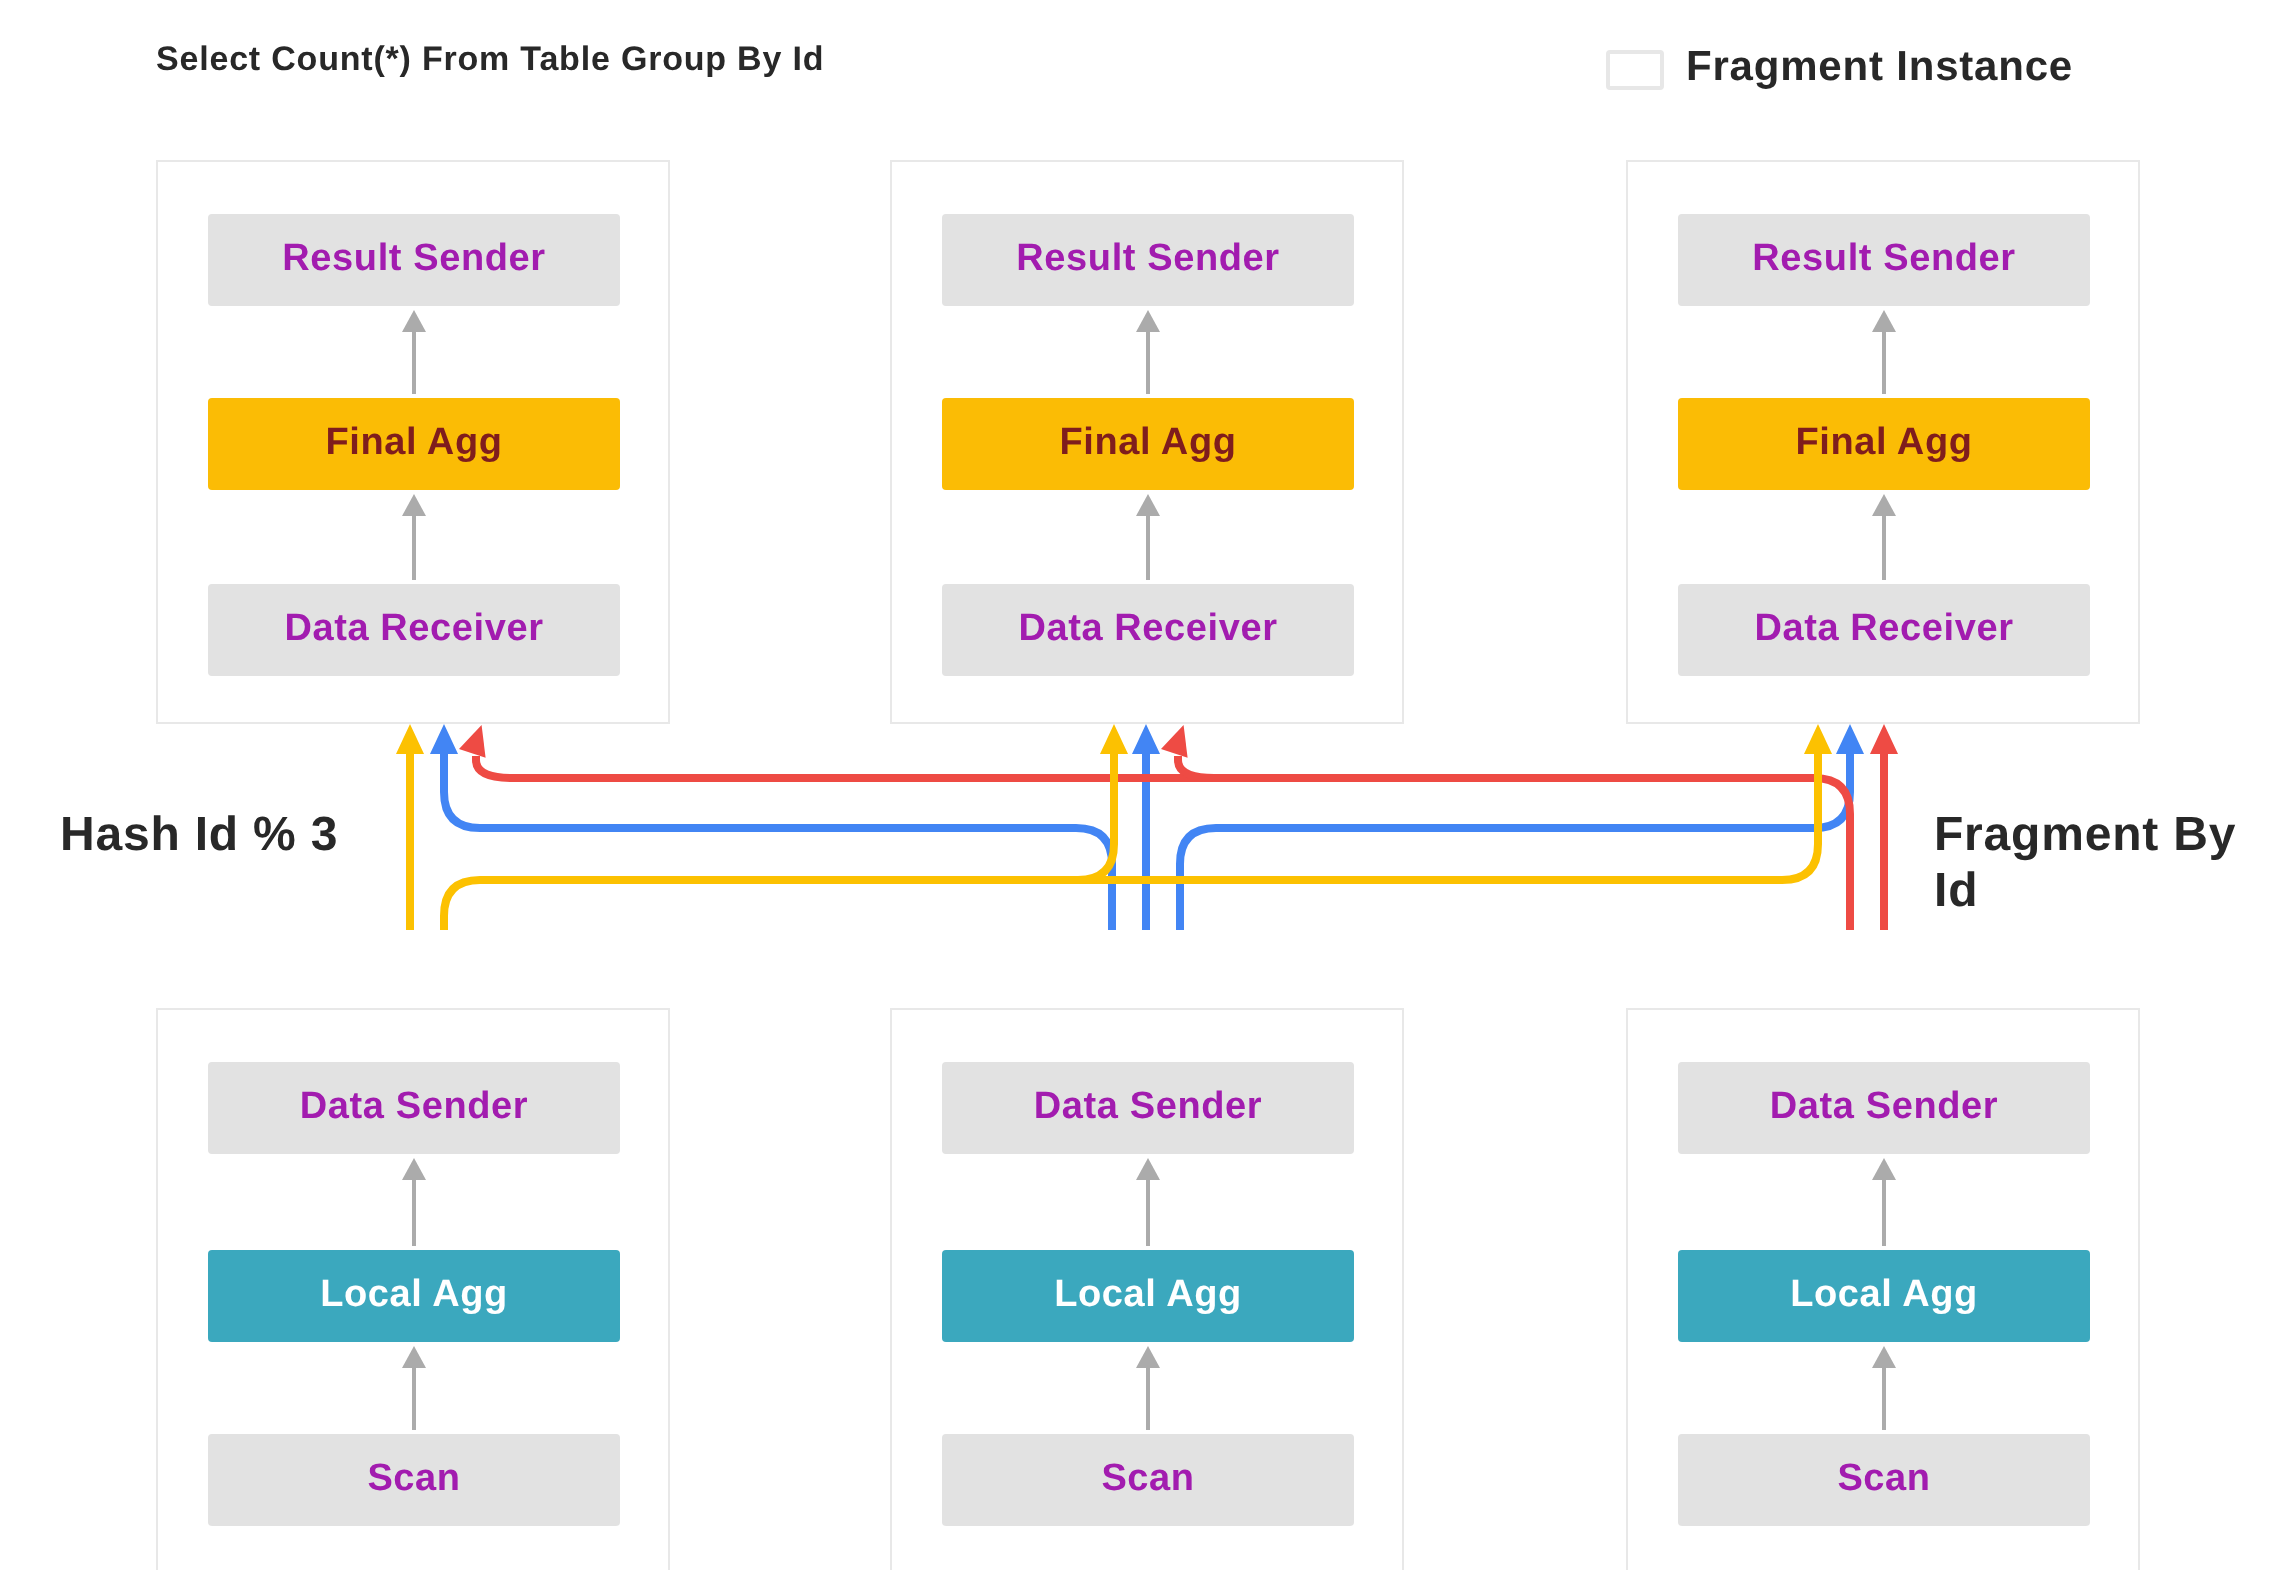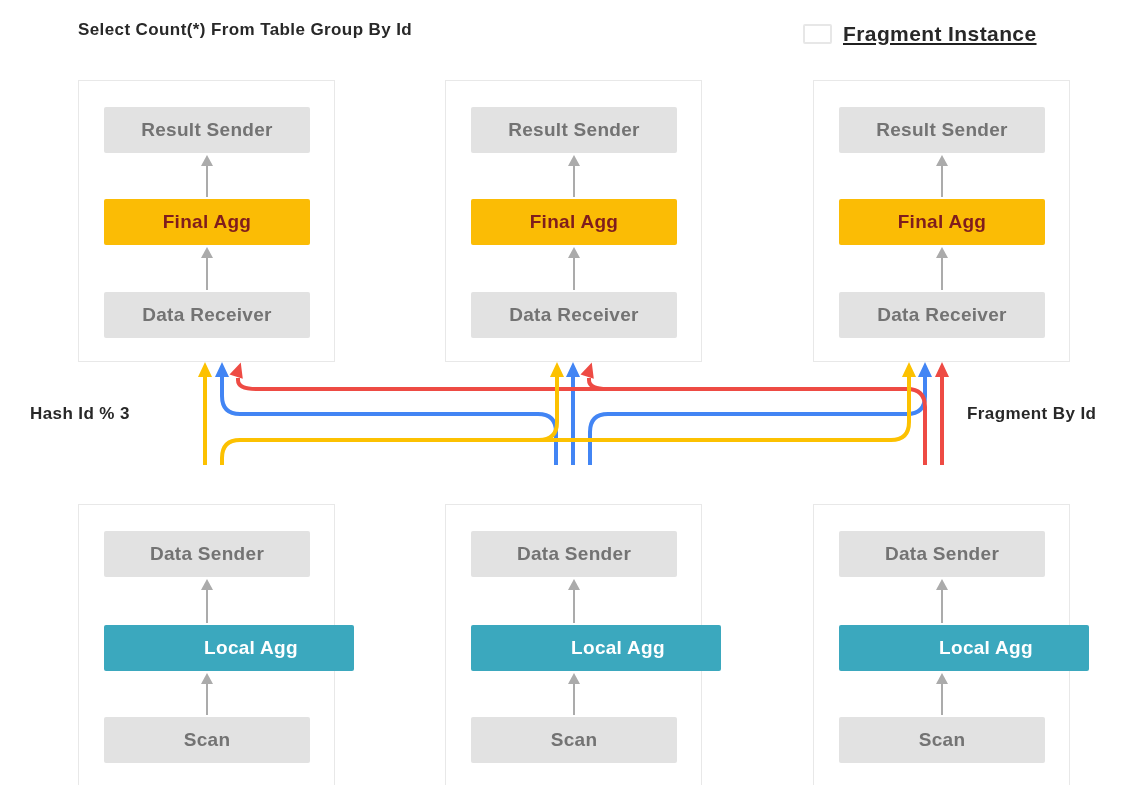--- a/index.html
+++ b/index.html
@@ -4,44 +4,44 @@
 <style>
   html,body{margin:0;padding:0;background:#ffffff;}
   .canvas{
     position:relative;width:1142px;height:785px;background:#ffffff;overflow:hidden;
     font-family:"Liberation Sans", sans-serif;color:#212121;
   }
   .page-title{
     position:absolute;left:78px;top:20px;font-size:17px;font-weight:700;
     letter-spacing:.4px;color:#282828;
   }
-  .legend{position:absolute;left:803px;top:22px;display:flex;text-decoration:underline;}
+  .legend{position:absolute;left:803px;top:22px;display:flex;align-items:center;}
   .legend-swatch{
     width:29px;height:20px;background:#ffffff;border:2px solid #e7e7e7;
     box-sizing:border-box;border-radius:2px;margin-top:2px;
   }
   .legend-label{margin-left:11px;font-size:21px;font-weight:700;letter-spacing:.4px;color:#282828;}
   .side-label{
-    position:absolute;top:404px;font-size:17px;font-weight:700;letter-spacing:.4px;color:#282828;
+    position:absolute;top:404px;font-size:24px;font-weight:700;letter-spacing:.4px;color:#282828;
   }
   .side-label.left{left:30px;}
   .side-label.right{left:967px;}
   .fragment{
     position:absolute;width:257px;height:282px;background:#ffffff;
     border:1px solid #e8e8e8;box-sizing:border-box;z-index:2;
   }
   .fragment.toprow{top:80px;}
   .fragment.bottomrow{top:465px;height:283px;margin-top:39px;}
   .node{
     position:absolute;left:25px;width:206px;height:46px;border-radius:2px;
     background:#e2e2e2;display:flex;align-items:center;justify-content:center;
-    font-size:19px;font-weight:600;letter-spacing:.3px;color:#737373;
+    font-size:19px;font-weight:600;letter-spacing:.3px;color:#a21caf;
   }
   .node.agg-final{background:#fbbc05;color:#7f1d1d;}
-  .node.agg-local{background:#3ba8be;color:#ffffff;padding-left:44px;}
+  .node.agg-local{background:#3ba8be;color:#ffffff;}
   .connector{
     position:absolute;left:50%;transform:translateX(-50%);
     display:flex;flex-direction:column;align-items:center;
   }
   .connector .c-head{
     width:0;height:0;border-left:6px solid transparent;border-right:6px solid transparent;
     border-bottom:11px solid #ababab;
   }
   .connector .c-shaft{width:2px;flex:1;background:#ababab;}
   .flow-layer{position:absolute;left:0;top:0;z-index:3;pointer-events:none;}

